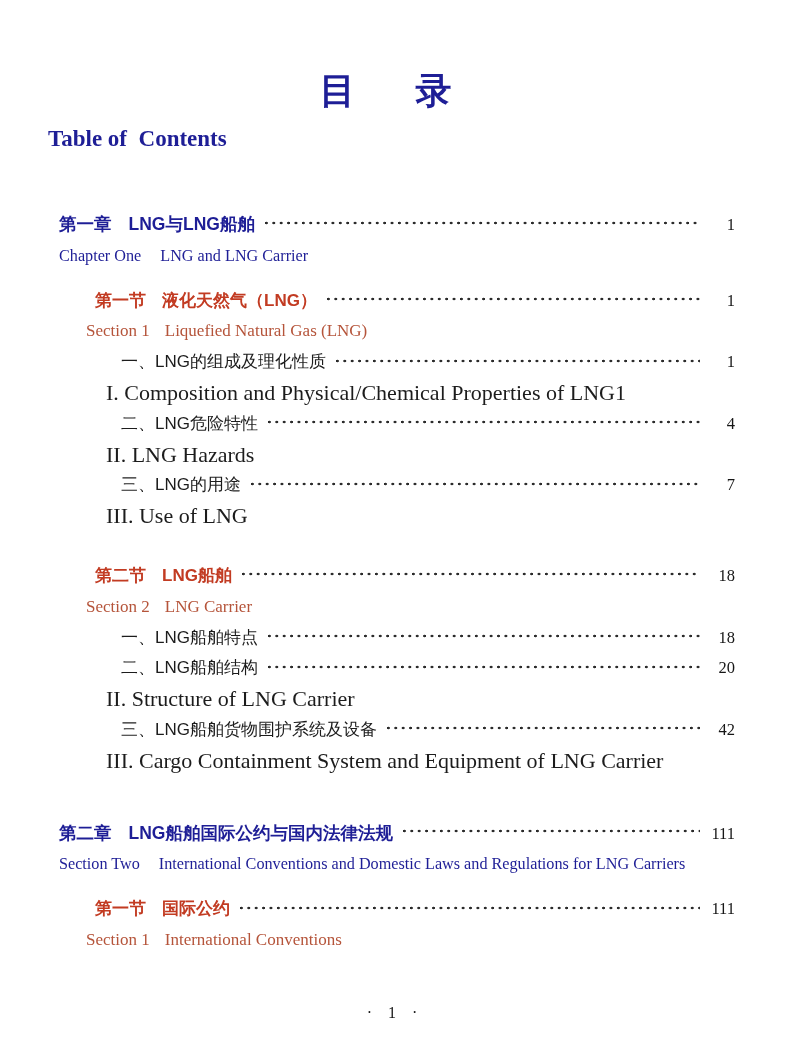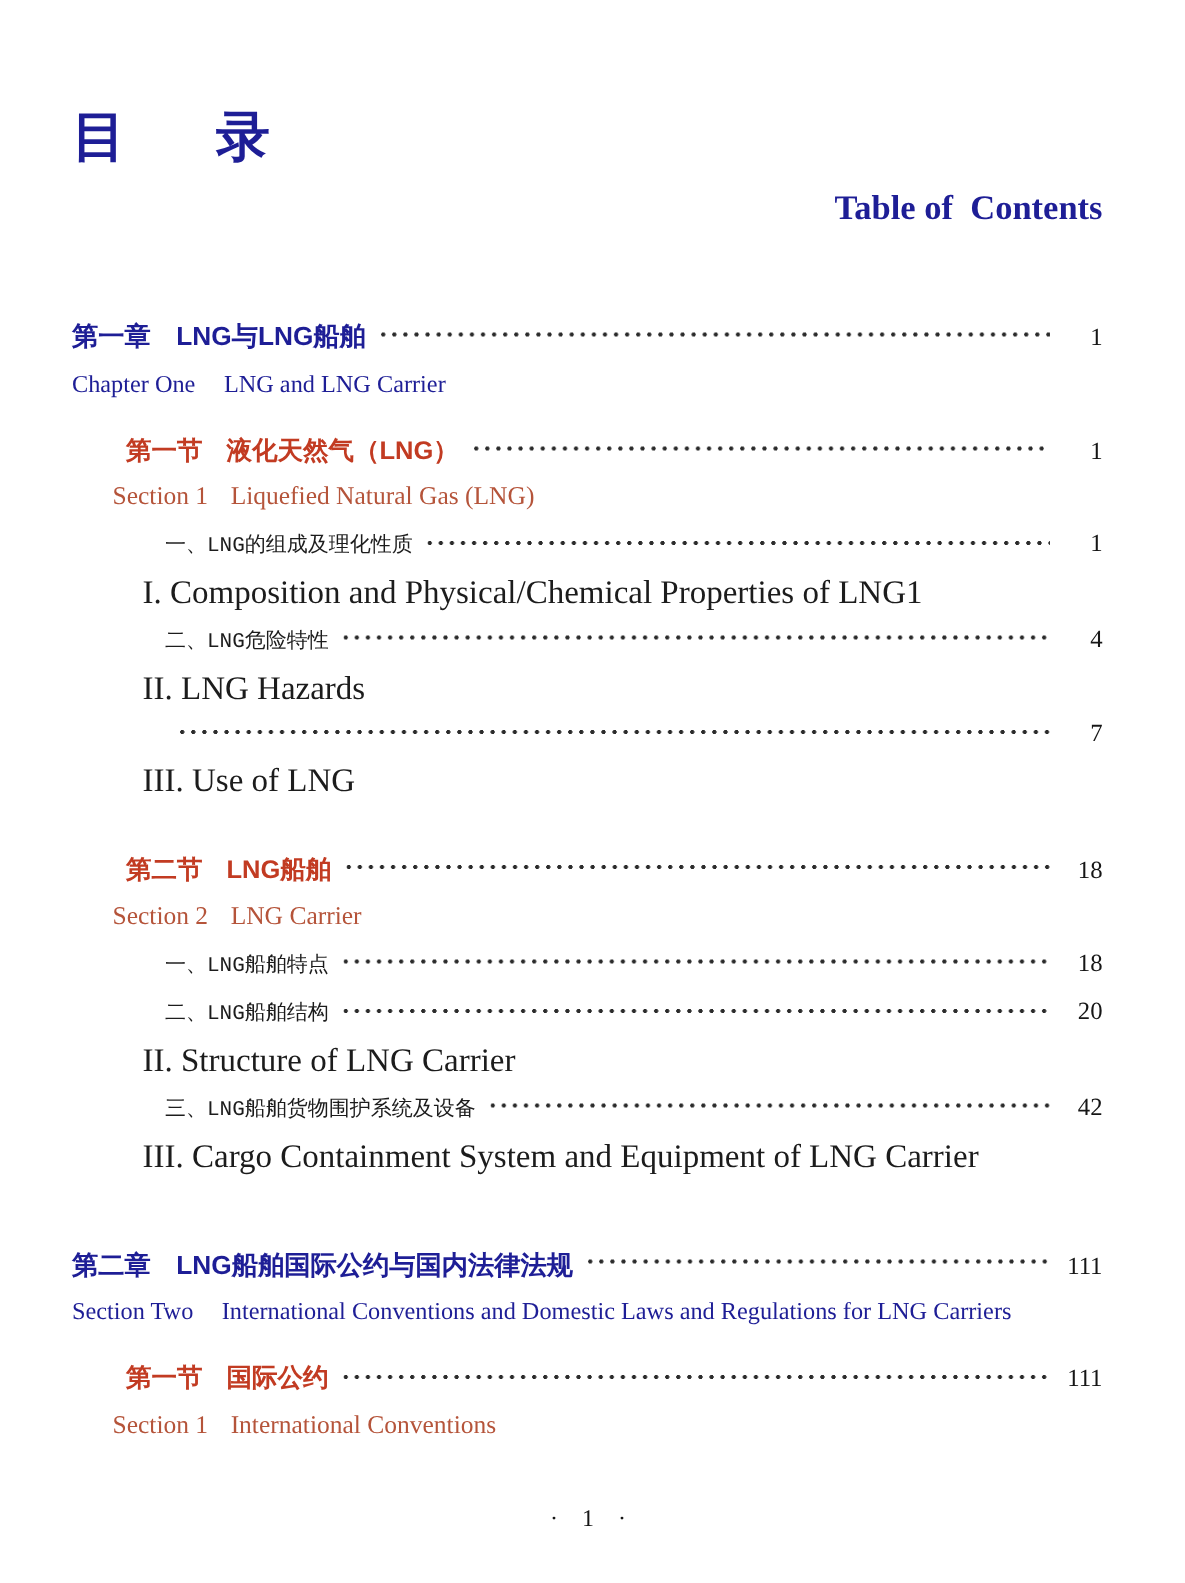--- a/index.html
+++ b/index.html
@@ -17,40 +17,41 @@
     width:790px;height:1055px;
     background:var(--paper);
     overflow:hidden;
     font-family:"Liberation Serif","DejaVu Serif",serif;
   }
   .doc{padding:0 55px 0 48px;}
 
   
   .title-zh{
     margin-top:70px;
+    text-align:center;
     color:var(--navy);
     font-family:"Liberation Sans","DejaVu Sans",sans-serif;
     font-weight:700;
     font-size:36px;
     line-height:42px;
     letter-spacing:12px;
   }
   .title-en{
     margin-top:13px;
-    text-align:right;
+    text-align:left;
     color:var(--navy);
     font-family:"Liberation Serif","DejaVu Serif",serif;
     font-weight:700;
     font-size:23px;
     line-height:28px;
     white-space:pre-wrap;
   }
 
   
-  .toc{margin-top:56px;}
+  .toc{margin-top:56px;margin-left:11px;}
   .line{
     display:flex;
     align-items:baseline;
     line-height:30.8px;
     white-space:nowrap;
   }
   .gap-sm{margin-top:14px;}
   .gap-md{margin-top:29px;}
   .gap-lg{margin-top:41px;}
 
@@ -78,22 +79,22 @@
     font-family:"Liberation Sans","DejaVu Sans",sans-serif;
     font-weight:700;font-size:17px;
   }
   .es{
     color:var(--red-serif);
     font-family:"Liberation Serif","DejaVu Serif",serif;
     font-weight:400;font-size:17px;
   }
   .zi{
     color:var(--ink);
-    font-family:Liberation Mono, monospace;
-    font-size:14px;
+    font-family:Liberation Sans, sans-serif;
+    font-size:17px;
   }
   .ei{
     color:var(--ink);
     font-family:"Liberation Serif","DejaVu Serif",serif;
     font-size:22px;
   }
   .num-zc{margin-right:17px;}
   .num-ec{margin-right:19px;}
   .num-zs{margin-right:16px;}
   .num-es{margin-right:15px;text-align:right;}
@@ -175,20 +176,21 @@
       <div class="line ln-zi">
         <span class="zi">二、LNG危险特性</span>
         <span class="dots"></span>
         <span class="pg">4</span>
       </div>
       <div class="line ln-ei">
         <span class="ei">II. LNG Hazards</span>
       </div>
 
       <div class="line ln-zi">
+        <span class="zi">三、LNG的用途</span>
         <span class="dots"></span>
         <span class="pg">7</span>
       </div>
       <div class="line ln-ei">
         <span class="ei">III. Use of LNG</span>
       </div>
 
       <div class="line ln-zs gap-md">
         <span class="zs num-zs">第二节</span>
         <span class="zs">LNG船舶</span>

